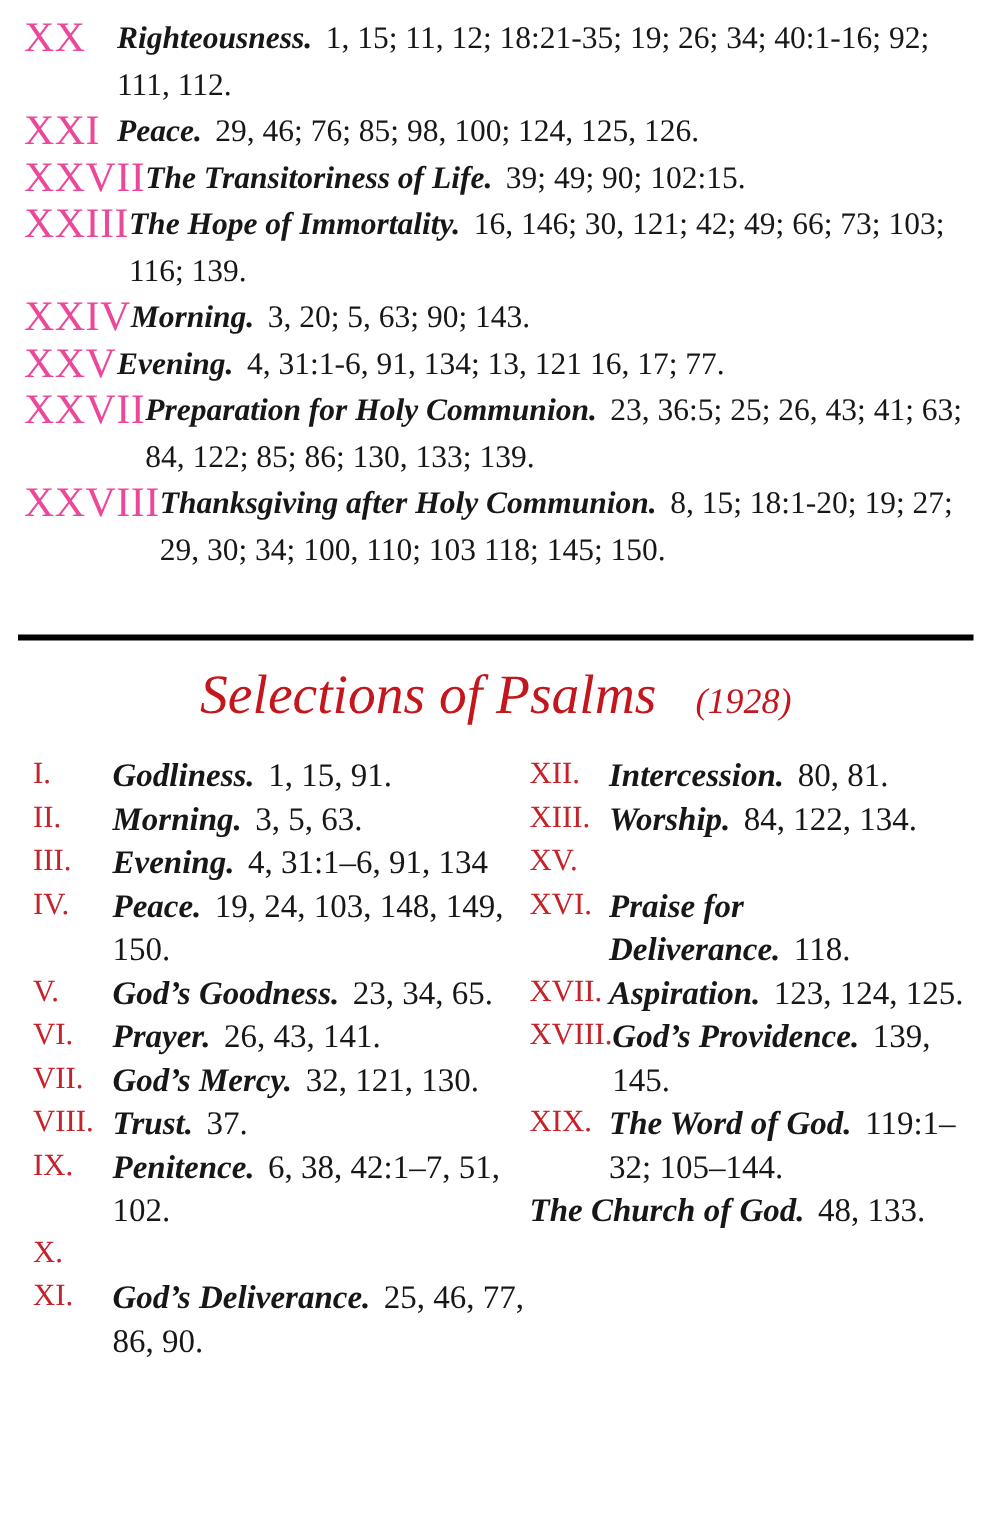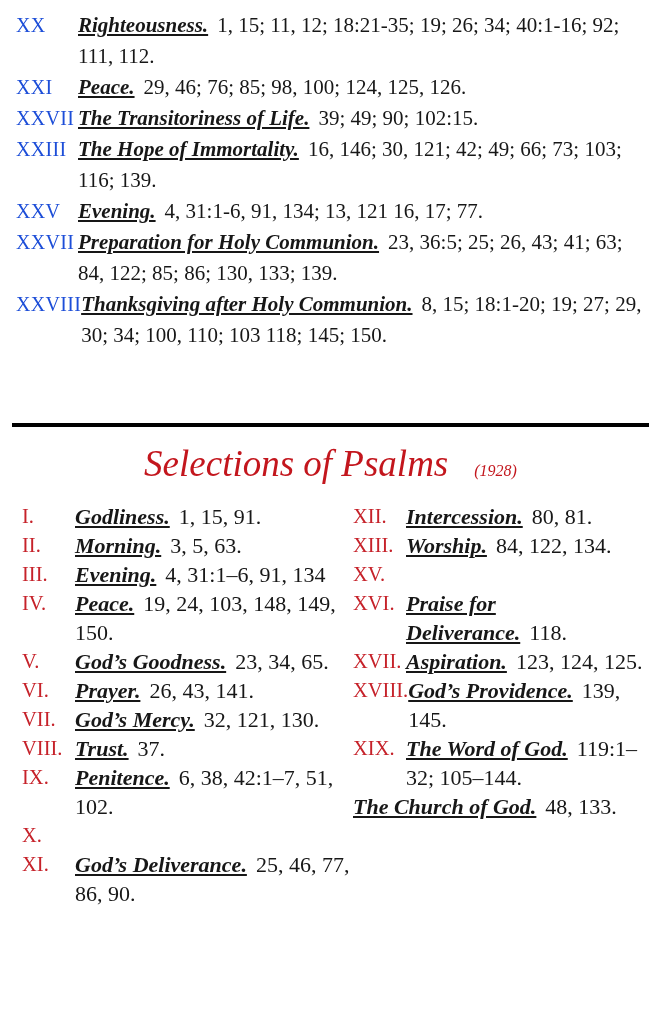--- a/index.html
+++ b/index.html
@@ -16,26 +16,26 @@
   
   .upper-list {
     position: absolute;
     left: 16px;
     top: 10px;
     width: 632px;
   }
   .u-row { display: flex; font-size: 21px; line-height: 31px; }
   .u-num {
     flex: 0 0 62px;
-    color: #1d4ed8;
+    color: #ec4899;
     letter-spacing: 0.3px;
-    font-size: 20px;
+    font-size: 28px;
   }
   .u-entry { flex: 1; }
-  .entry-title { font-weight: 700; font-style: italic; margin-right: 9px; text-decoration: underline; }
+  .entry-title { font-weight: 700; font-style: italic; margin-right: 9px; }
   .entry-refs { }
 
   
   .rule {
     position: absolute;
     top: 423px;
     left: 12px;
     width: 637px;
     height: 4px;
     background: #000000;
@@ -45,21 +45,21 @@
     top: 438px;
     left: 0;
     width: 661px;
     text-align: center;
     color: #c3161d;
     font-style: italic;
     font-size: 37px;
     line-height: 52px;
     white-space: nowrap;
   }
-  .heading .year { font-size: 16px; margin-left: 26px; }
+  .heading .year { font-size: 24px; margin-left: 26px; }
 
   
   .columns {
     position: absolute;
     top: 502px;
     left: 22px;
     width: 626px;
     display: flex;
   }
   .col { display: block; }
@@ -91,20 +91,24 @@
   </div>
       <div class="u-row">
     <span class="u-num">XXVII</span>
     <span class="u-entry"><span class="entry-title">The Transitoriness of Life.</span><span class="entry-refs">39; 49; 90; 102:15.</span></span>
   </div>
       <div class="u-row">
     <span class="u-num">XXIII</span>
     <span class="u-entry"><span class="entry-title">The Hope of Immortality.</span><span class="entry-refs">16, 146; 30, 121; 42; 49; 66; 73; 103; 116; 139.</span></span>
   </div>
       <div class="u-row">
+    <span class="u-num">XXIV</span>
+    <span class="u-entry"><span class="entry-title">Morning.</span><span class="entry-refs">3, 20; 5, 63; 90; 143.</span></span>
+  </div>
+      <div class="u-row">
     <span class="u-num">XXV</span>
     <span class="u-entry"><span class="entry-title">Evening.</span><span class="entry-refs">4, 31:1-6, 91, 134; 13, 121 16, 17; 77.</span></span>
   </div>
       <div class="u-row">
     <span class="u-num">XXVII</span>
     <span class="u-entry"><span class="entry-title">Preparation for Holy Communion.</span><span class="entry-refs">23, 36:5; 25; 26, 43; 41; 63; 84, 122; 85; 86; 130, 133; 139.</span></span>
   </div>
       <div class="u-row">
     <span class="u-num">XXVIII</span>
     <span class="u-entry"><span class="entry-title">Thanksgiving after Holy Communion.</span><span class="entry-refs">8, 15; 18:1-20; 19; 27; 29, 30; 34; 100, 110; 103 118; 145; 150.</span></span>

